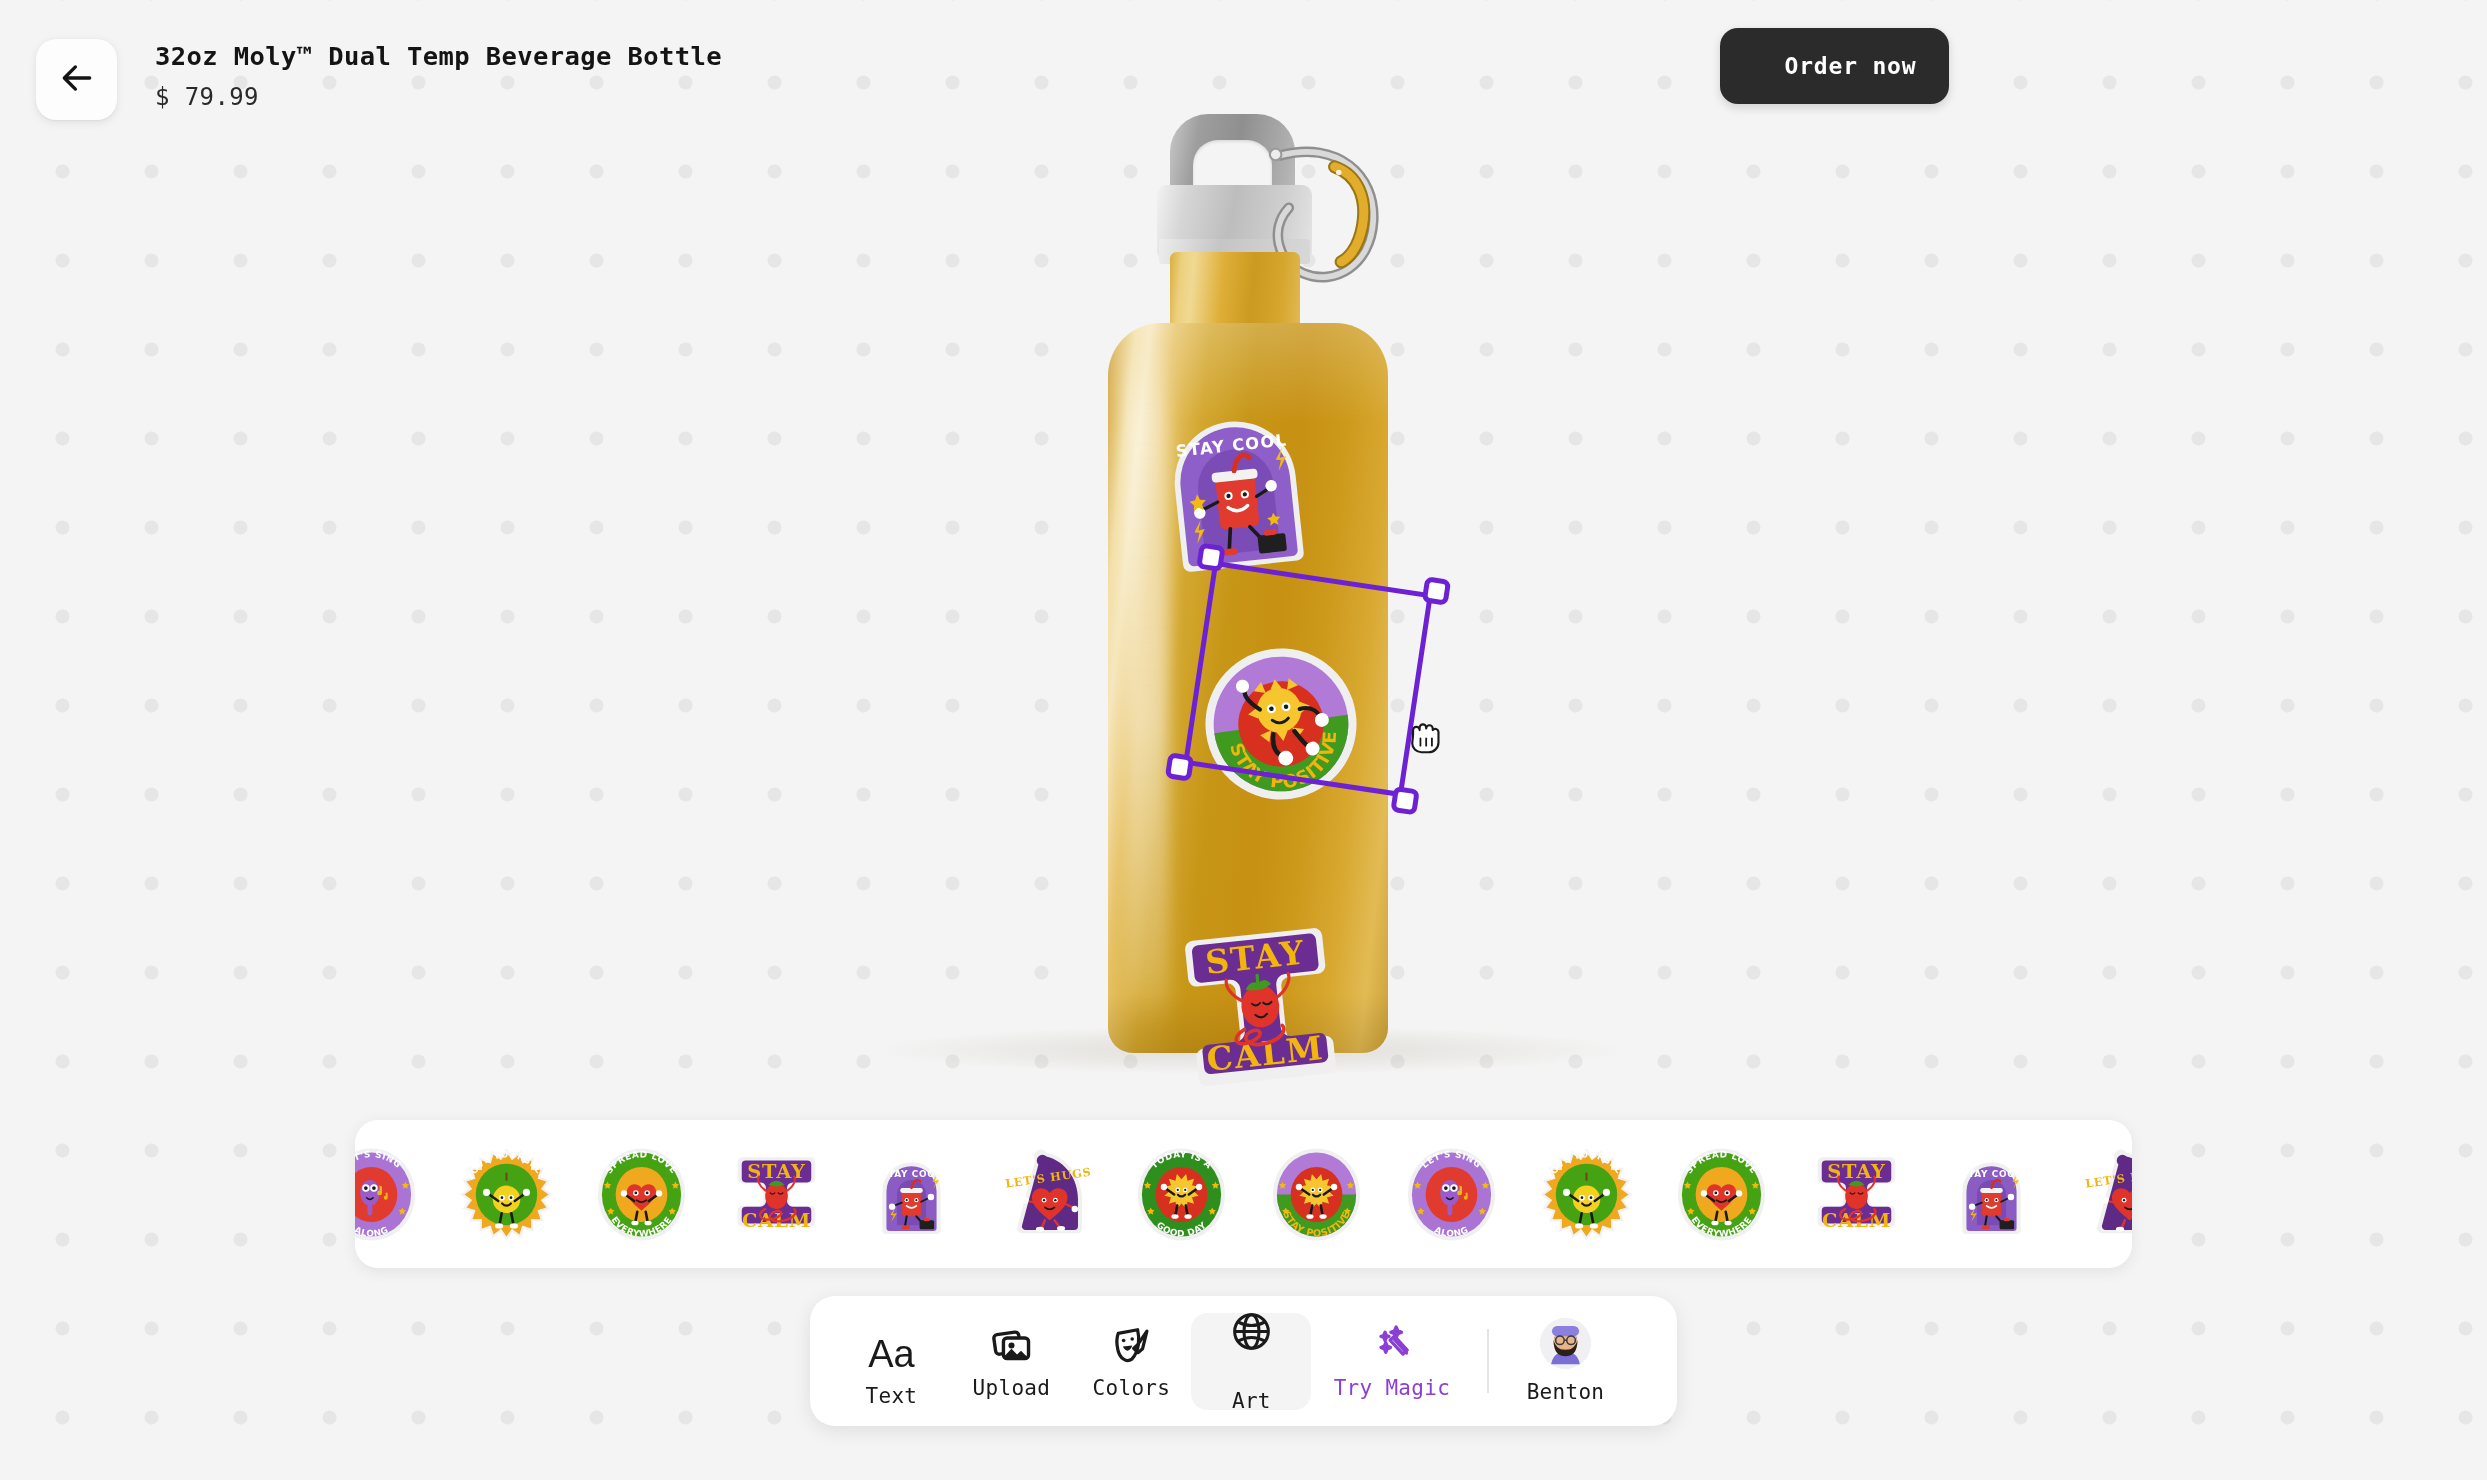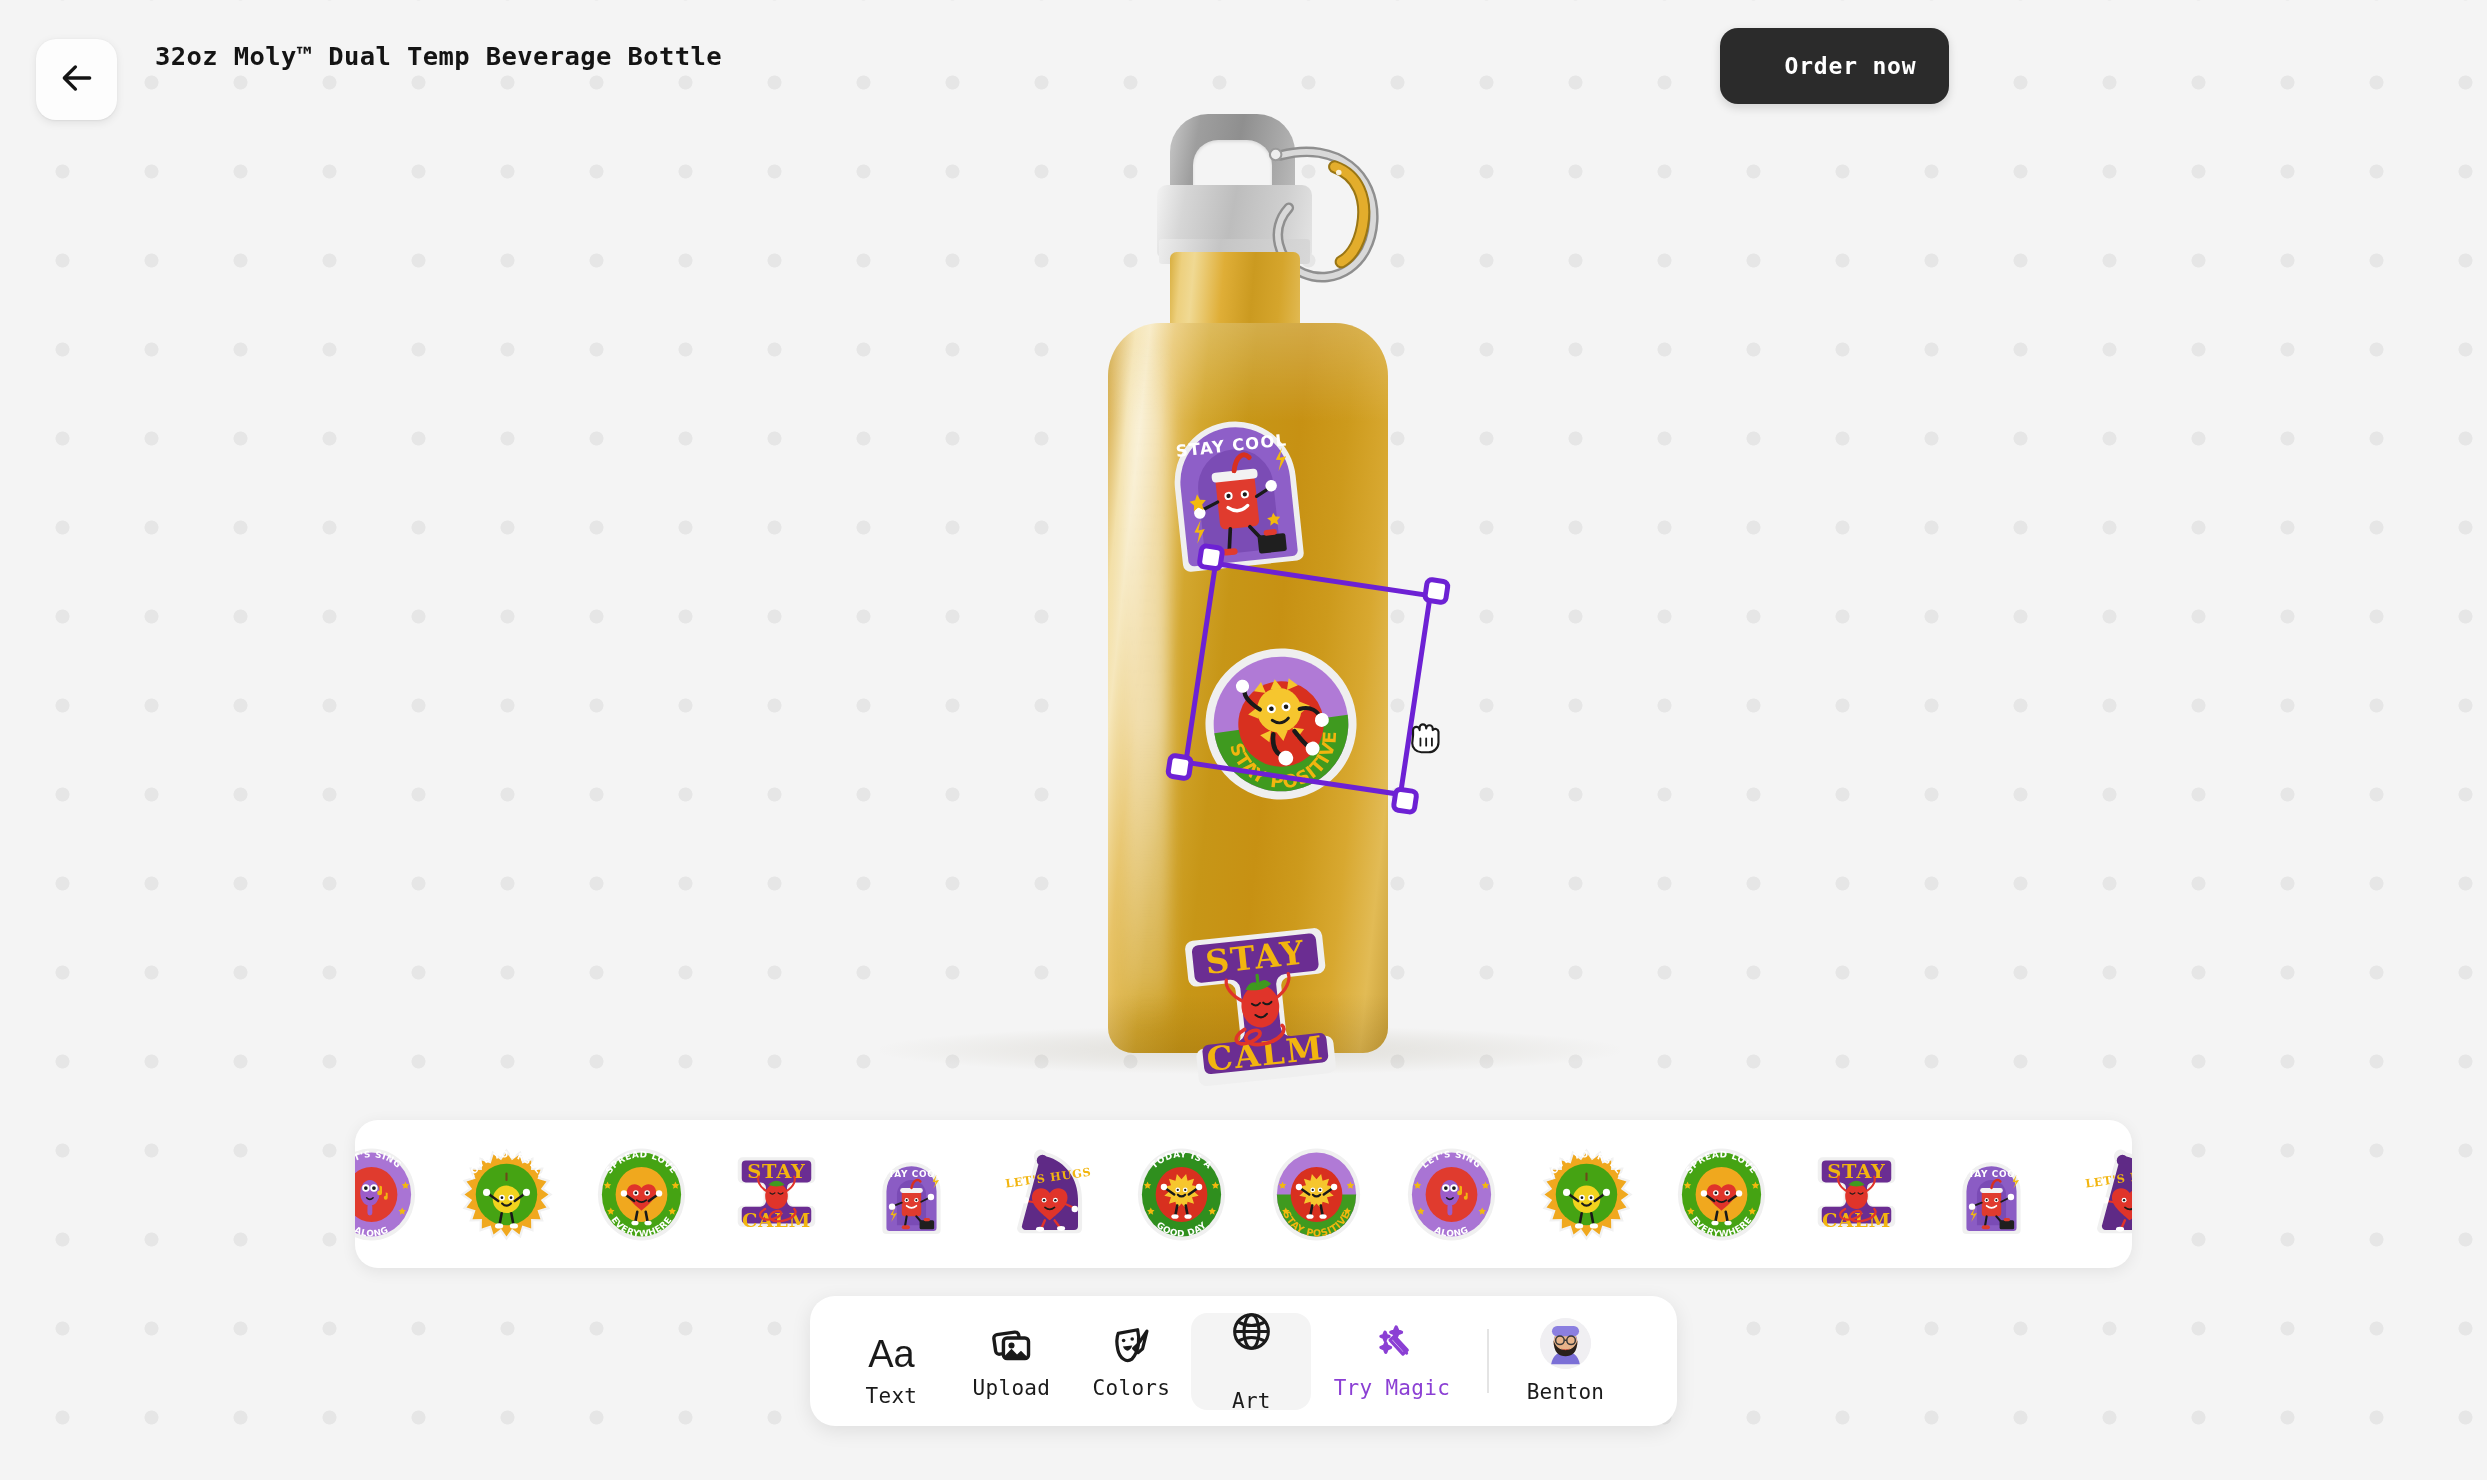--- a/index.html
+++ b/index.html
@@ -172,20 +172,21 @@
     <span>
       <svg viewBox="0 0 24 24" fill="none" stroke="#141414" stroke-width="2.1" stroke-linecap="round" stroke-linejoin="round">
         <line x1="20" y1="12" x2="4.5" y2="12"></line>
           <polyline points="11,5 4,12 11,19"></polyline>
       </svg>
     </span>
   </div>
 
   <div id="title-block">
     <div id="product-title">32oz Moly™ Dual Temp Beverage Bottle</div>
+    <div id="product-price">$ 79.99</div>
   </div>
 
   <button id="order-now-button">Order now</button>
 </div>
 
 <div id="bottle-stage">
   <div id="bottle-wrap">
     <div id="bottle-shadow"></div>
 
     <div id="cap-loop">

